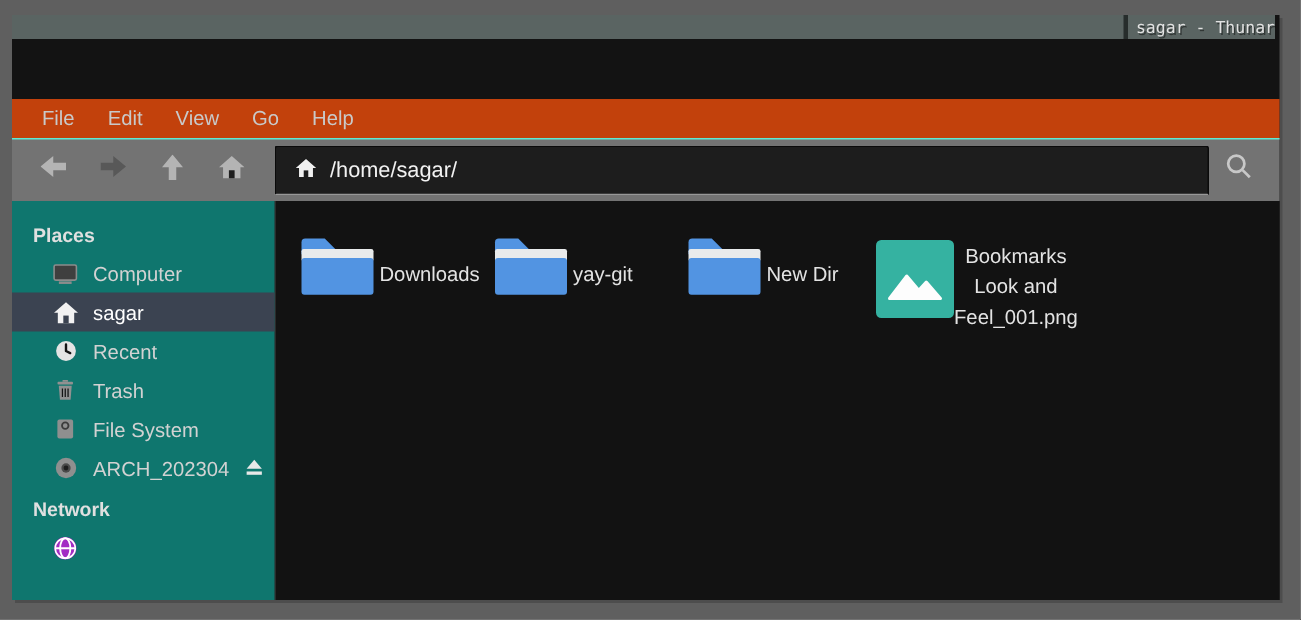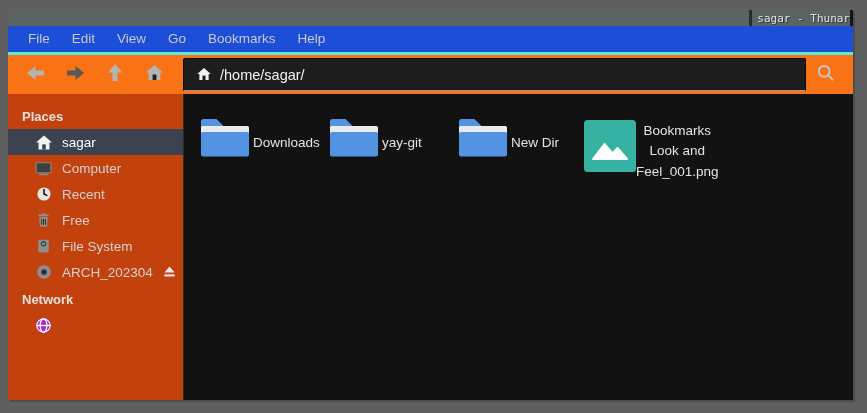--- a/index.html
+++ b/index.html
@@ -12,36 +12,36 @@
             background:#131313; display:flex; flex-direction:column;
             box-shadow:2px 2px 0 rgba(0,0,0,.18); }
 
   
   .titlebar { height:16px; background:#5a6462; margin-right:3px; display:flex; align-items:center;
               font-family:"DejaVu Sans Mono","Liberation Mono",monospace; font-size:11px;
               color:#e2e2e2; text-shadow:1px 1px 0 rgba(0,0,0,.45);justify-content:flex-end; }
   .titlebar-notch { width:3px; height:16px; background:#272d2c; margin-right:5px; }
 
   
-  .menubar { height:26px; background:#1d4ed8; display:flex; align-items:center; padding-left:9px; }
+  .menubar { height:26px; background:#c2410c; display:flex; align-items:center; padding-left:9px;margin-top:40px; }
   .menu-item { padding:0 11px; color:#c9c9c9; font-size:13.5px; line-height:26px; cursor:default; }
 
   
-  .toolbar { height:42px; background:#f97316; border-top:3px solid #5eead4;
+  .toolbar { height:42px; background:#737373; border-top:1px solid #5eead4;
              display:flex; align-items:center; padding:0 6px 0 8px;text-align:center; }
   .nav-btn { width:40px; height:34px; display:flex; align-items:center; justify-content:center; }
   .pathbar { margin-left:9px; width:630px; height:33px; background:#1d1d1d;
              border:1px solid #0a0a0a; border-bottom:1px solid #989898;
              border-radius:2px 2px 0 0; display:flex; align-items:center; gap:9px; padding:0 13px;
              color:#f2f2f2; font-size:14.5px; }
   .search-btn { margin-left:auto; width:42px; height:34px; display:flex; align-items:center; justify-content:center; }
 
   
   .window-body { flex:1; display:flex; min-height:0; }
-  .sidebar { width:176px; background:#c2410c; border-right:1px solid #2b2b2b; padding-top:8px; }
+  .sidebar { width:176px; background:#0f766e; border-right:1px solid #2b2b2b; padding-top:8px; }
   .sidebar-header { font-size:13px; font-weight:bold; color:#e0e0e0; padding:7px 0 5px 14px; }
   .sidebar-item { height:26px; display:flex; align-items:center; gap:10px; padding-left:27px;
                   color:#d2d2d2; font-size:13.5px; cursor:default; }
   .sidebar-item.selected { background:#3b4351; color:#ffffff; }
   .sidebar-item .sb-icon { width:17px; height:17px; display:flex; align-items:center; justify-content:center; flex:none; }
   .eject-btn { margin-left:auto; margin-right:9px; width:18px; height:18px;
                display:flex; align-items:center; justify-content:center; }
 
   .right-col { flex:1; display:flex; flex-direction:column; min-width:0; }
   .main { flex:1; background:#121212; padding:16px 0 0 13px; }
@@ -64,21 +64,20 @@
     <div class="titlebar">
       <span class="titlebar-notch"></span>
       <span>sagar - Thunar</span>
     </div>
 
     <div class="menubar">
       <span class="menu-item">File</span>
       <span class="menu-item">Edit</span>
       <span class="menu-item">View</span>
       <span class="menu-item">Go</span>
-      <span class="menu-item">Bookmarks</span>
       <span class="menu-item">Help</span>
     </div>
 
     <div class="toolbar">
       <div class="nav-btn">
         <span>
           <svg width="17" height="14" viewBox="0 0 17 14">
               <path d="M8.5 0 V4.5 H17 V9.5 H8.5 V14 L0 7 Z" fill="#b4b4b4"></path>
             </svg>
         </span>
@@ -122,38 +121,38 @@
           </svg>
         </span>
       </div>
     </div>
 
     <div class="window-body">
 
       <div class="sidebar">
         <div class="sidebar-header">Places</div>
 
+        <div class="sidebar-item">
+          <span class="sb-icon">
+            <svg width="17" height="17" viewBox="0 0 16 16">
+              <rect x="1" y="2.5" width="14" height="9.5" rx="1" fill="#3f3f3f" stroke="#8c8c8c" stroke-width="1"></rect>
+              <rect x="4" y="12.8" width="8" height="1.6" fill="#8c8c8c"></rect>
+            </svg>
+          </span>
+          <span>Computer</span>
+        </div>
+
         <div class="sidebar-item selected">
           <span class="sb-icon">
             <svg width="16" height="15" viewBox="0 0 17 15">
               <path d="M8.5 0 L17 7.5 H14.3 V15 H2.7 V7.5 H0 Z" fill="#f2f2f2"></path>
               <rect x="6.6" y="9.5" width="3.8" height="5.5" fill="#3b4351"></rect>
             </svg>
           </span>
           <span>sagar</span>
-        </div>
-
-        <div class="sidebar-item">
-          <span class="sb-icon">
-            <svg width="17" height="17" viewBox="0 0 16 16">
-              <rect x="1" y="2.5" width="14" height="9.5" rx="1" fill="#3f3f3f" stroke="#8c8c8c" stroke-width="1"></rect>
-              <rect x="4" y="12.8" width="8" height="1.6" fill="#8c8c8c"></rect>
-            </svg>
-          </span>
-          <span>Computer</span>
         </div>
 
         <div class="sidebar-item">
           <span class="sb-icon">
             <svg width="16" height="16" viewBox="0 0 16 16">
               <circle cx="8" cy="8" r="6.6" fill="#e4e4e4"></circle>
               <path d="M8 8 V3.6 M8 8 L10.8 9.4" stroke="#141414" stroke-width="1.6" stroke-linecap="round"></path>
             </svg>
           </span>
           <span>Recent</span>
@@ -161,21 +160,21 @@
 
         <div class="sidebar-item">
           <span class="sb-icon">
             <svg width="15" height="16" viewBox="0 0 16 16">
               <rect x="2.5" y="2.2" width="11" height="1.8" rx="0.6" fill="#919191"></rect>
               <rect x="6" y="0.8" width="4" height="1.4" rx="0.5" fill="#919191"></rect>
               <path d="M3.4 5 H12.6 L11.8 15 H4.2 Z" fill="#919191"></path>
               <path d="M6 7 V13 M8 7 V13 M10 7 V13" stroke="#141414" stroke-width="0.9"></path>
             </svg>
           </span>
-          <span>Free</span>
+          <span>Trash</span>
         </div>
 
 
         <div class="sidebar-item">
           <span class="sb-icon">
             <svg width="15" height="16" viewBox="0 0 16 16">
               <rect x="2.4" y="1.2" width="11.2" height="13.6" rx="1.4" fill="#8f8f8f"></rect>
               <circle cx="8" cy="5.6" r="2.3" fill="none" stroke="#3c3c3c" stroke-width="1.3"></circle>
             </svg>
           </span>

